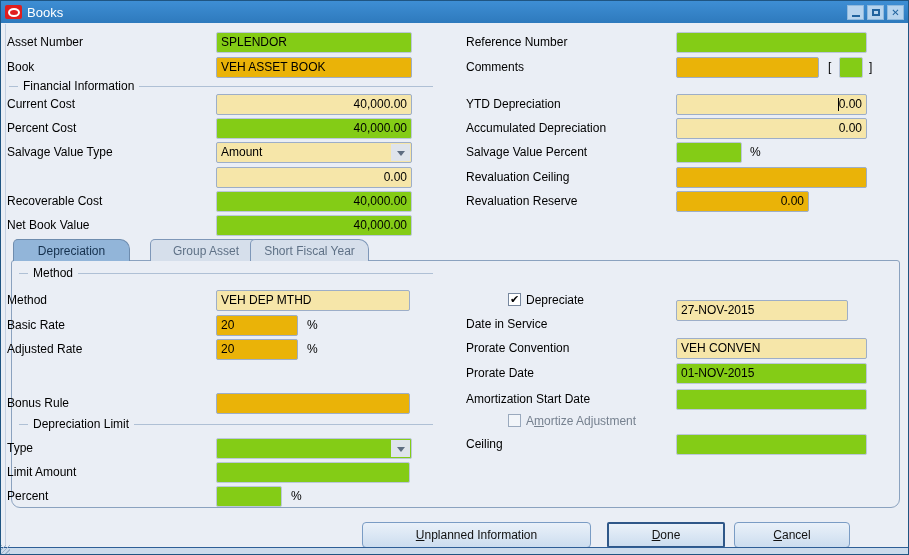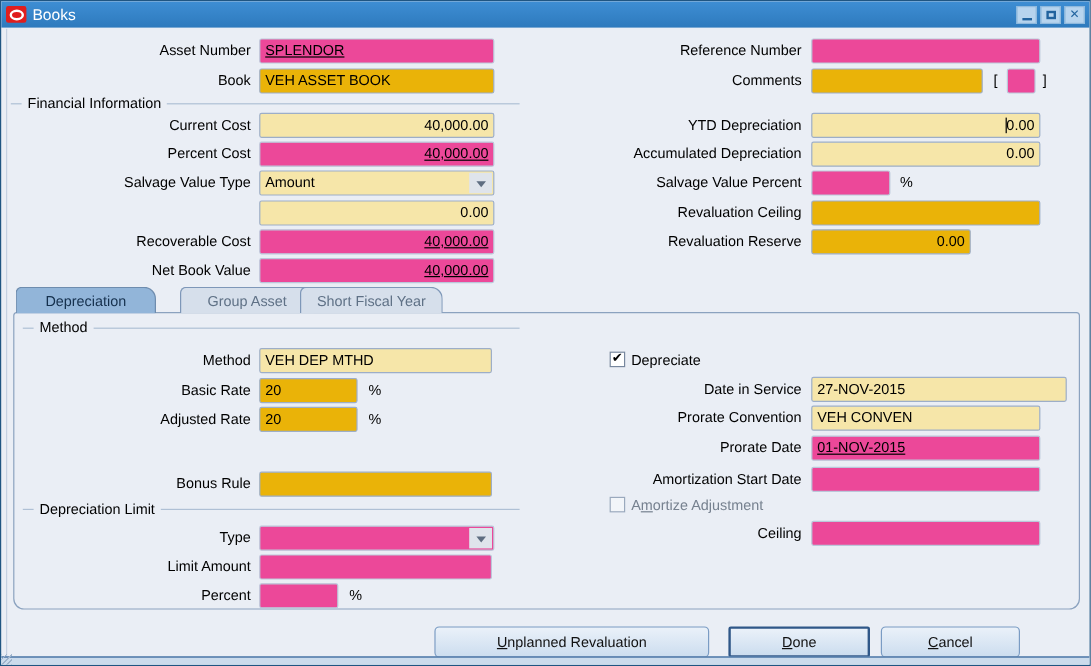--- a/index.html
+++ b/index.html
@@ -19,26 +19,26 @@
     display:flex; align-items:center; justify-content:center; }
   .o-logo i{ display:block; width:8px; height:5px; border:2px solid #fff; border-radius:50%; }
   .title{ color:#fff; font-size:13px; }
   .win-controls{ margin-left:auto; display:flex; gap:3px; }
   .win-btn{ width:17px; height:15px; background:#B7D4EE; border:1px solid #8FB9DD;
     display:flex; align-items:center; justify-content:center;
     color:#21639E; font-size:10px; font-weight:bold; box-sizing:border-box; }
   .glyph-min{ width:8px; height:2px; background:#21639E; margin-top:7px; }
   .glyph-max{ width:8px; height:7px; border:2px solid #21639E; box-sizing:border-box; }
   
-  .lbl{ position:absolute; height:20px; line-height:20px; text-align:right;
+  .lbl{ position:absolute; height:20px; line-height:20px; text-align:left;
         white-space:nowrap; z-index:3; color:#000; }
   .fld{ position:absolute; height:21px; box-sizing:border-box; z-index:3;
         border:1px solid #9DAEC8; background:#eab308; border-radius:2px;
         padding:2px 4px; line-height:15px; white-space:nowrap; overflow:hidden; }
-  .dis{ background:#ec4899; border-color:#BBC7DA;text-decoration:underline; }
+  .dis{ background:#84cc16; border-color:#BBC7DA; }
   .req{ background:#F6E6A9; }
   .num{ text-align:right; }
   .flexend{ display:flex; align-items:center; justify-content:flex-end; }
   .caret{ width:1px; height:13px; background:#000; display:inline-block; }
   .dd-arrow{ position:absolute; top:1px; bottom:1px; right:1px; width:19px;
     background:#DFE4EB; display:flex; align-items:center; justify-content:center; }
   .dd-arrow i{ width:0; height:0; border:4px solid transparent;
     border-top:5px solid #5E6D80; margin-top:5px; }
   .suffix{ position:absolute; height:20px; line-height:20px; z-index:3; }
   
@@ -207,40 +207,40 @@
   <div class="fld dis" style="top:461px;left:215px;width:194px"></div>
 
   <span class="lbl" style="top:485px;left:6px;width:202px">Percent</span>
   <div class="fld dis" style="top:485px;left:215px;width:66px"></div>
   <span class="suffix" style="top:485px;left:290px">%</span>
 
   <span class="cb" style="top:292px;left:507px"><span>✔</span></span>
   <span class="lbl lbl-left" style="top:289px;left:525px;width:150px">Depreciate</span>
 
   <span class="lbl" style="top:313px;left:465px;width:202px">Date in Service</span>
-  <div class="fld req" style="top:313px;left:675px;width:213px">27-NOV-2015</div>
+  <div class="fld req" style="top:299px;left:675px;width:172px">27-NOV-2015</div>
 
   <span class="lbl" style="top:337px;left:465px;width:202px">Prorate Convention</span>
   <div class="fld req" style="top:337px;left:675px;width:191px">VEH CONVEN</div>
 
   <span class="lbl" style="top:362px;left:465px;width:202px">Prorate Date</span>
   <div class="fld dis" style="top:362px;left:675px;width:191px">01-NOV-2015</div>
 
   <span class="lbl" style="top:388px;left:465px;width:202px">Amortization Start Date</span>
   <div class="fld dis" style="top:388px;left:675px;width:191px"></div>
 
   <span class="cb off" style="top:413px;left:507px"></span>
   <span class="lbl lbl-left lbl-gray" style="top:410px;left:525px;width:180px"><span>A</span><span class="u">m</span><span>ortize Adjustment</span></span>
 
   <span class="lbl" style="top:433px;left:465px;width:202px">Ceiling</span>
   <div class="fld dis" style="top:433px;left:675px;width:191px"></div>
 
   <div class="btn" style="left:361px;width:229px">
     <span class="u">U</span>
-      <span>nplanned Revaluation</span>
+      <span>nplanned Information</span>
   </div>
   <div class="btn default" style="left:606px;width:118px">
     <span class="u">D</span>
       <span>one</span>
   </div>
   <div class="btn" style="left:733px;width:116px">
     <span class="u">C</span>
       <span>ancel</span>
   </div>
 

